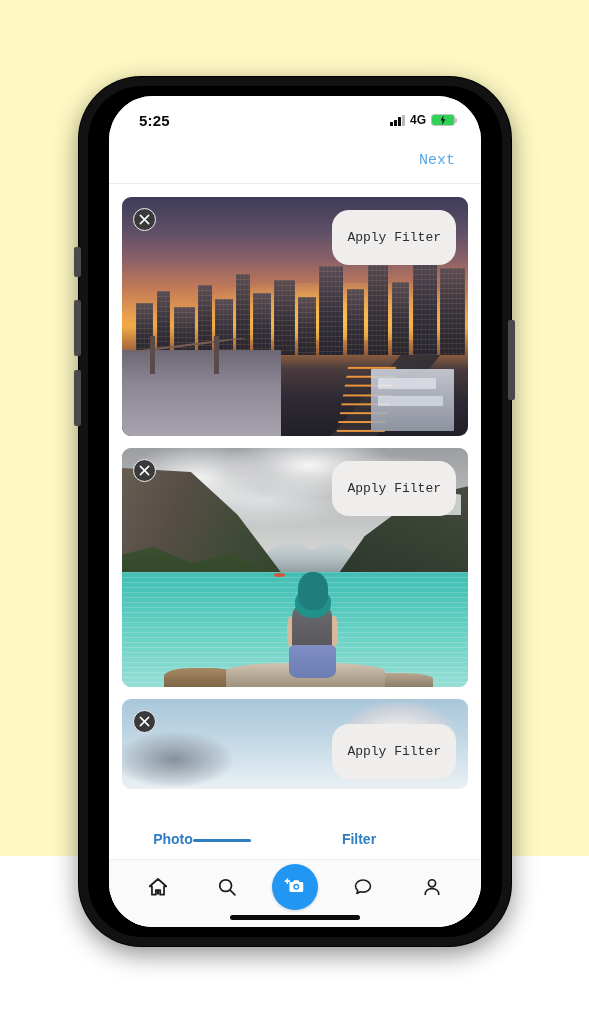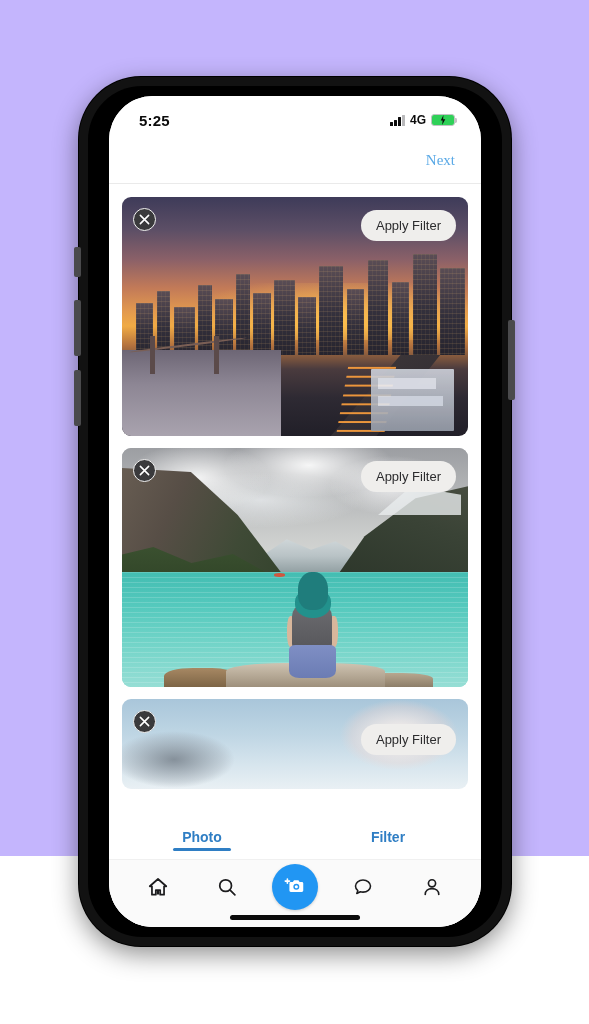--- a/index.html
+++ b/index.html
@@ -7,21 +7,21 @@
     width:589px; height:1024px;
     background:#ffffff;
     font-family:"Liberation Sans", sans-serif;
     overflow:hidden;
   }
 
   
   .stage{
     position:relative;
     width:589px; height:856px;
-    background:#c4b5fd;
+    background:#fef9c3;
   }
   .phone{
     position:absolute;
     left:79px; top:77px;
     width:432px; height:869px;
     background:#121212;
     border-radius:62px;
     box-shadow:0 0 0 1px #000, 0 8px 26px rgba(0,0,0,.45);
   }
   .phone-inner-bezel{
@@ -89,21 +89,21 @@
   .topbar{
     height:46px;
     display:flex; align-items:center; justify-content:flex-end;
     padding:0 26px;
     background:#fff;
     border-bottom:1px solid #eaeaea;
   }
   .next-btn{
     font-size:15px; color:#5aa9e6; font-weight:normal;
     background:none; border:none; cursor:pointer;
-    font-family:Liberation Serif, serif;
+    font-family:Liberation Mono, monospace;
   }
 
   
   .feed{
     position:relative;
     height:calc(100% - 42px - 46px);
     background:#fff;
     padding:13px 0 0 0;
     overflow:hidden;
   }
@@ -303,38 +303,38 @@
     display:flex; align-items:center; justify-content:center;
     cursor:pointer;
   }
   .close-btn svg{ display:block; }
   .apply-filter{
     position:absolute; right:12px; top:13px;
     background:#efeeec;
     color:#2c2c2e;
     border:none;
     border-radius:17px;
-    padding:8px 15px;
+    padding:20px 15px;
     font-size:13px;
-    font-family:Liberation Sans, sans-serif;
+    font-family:Liberation Mono, monospace;
     cursor:pointer;
     white-space:nowrap;
   }
   .card.partial .apply-filter{ top:25px; }
 
   
   .tabs{
     position:absolute; left:0; right:0; bottom:68px;
     height:38px;
     background:#fff;
     display:flex; align-items:center;
   }
   .tab{
     flex:1;
-    display:flex; flex-direction:column; align-items:center; justify-content:center;
+    display:flex; flex-direction:row; align-items:center; justify-content:center;
     height:100%;
     cursor:pointer;
   }
   .tab-label{
     font-size:14px; font-weight:bold; color:#2f7ec4;
     padding-bottom:3px;
   }
   .tab-underline{
     width:58px; height:3px; background:#2f7ec4; border-radius:2px;
     visibility:hidden;

